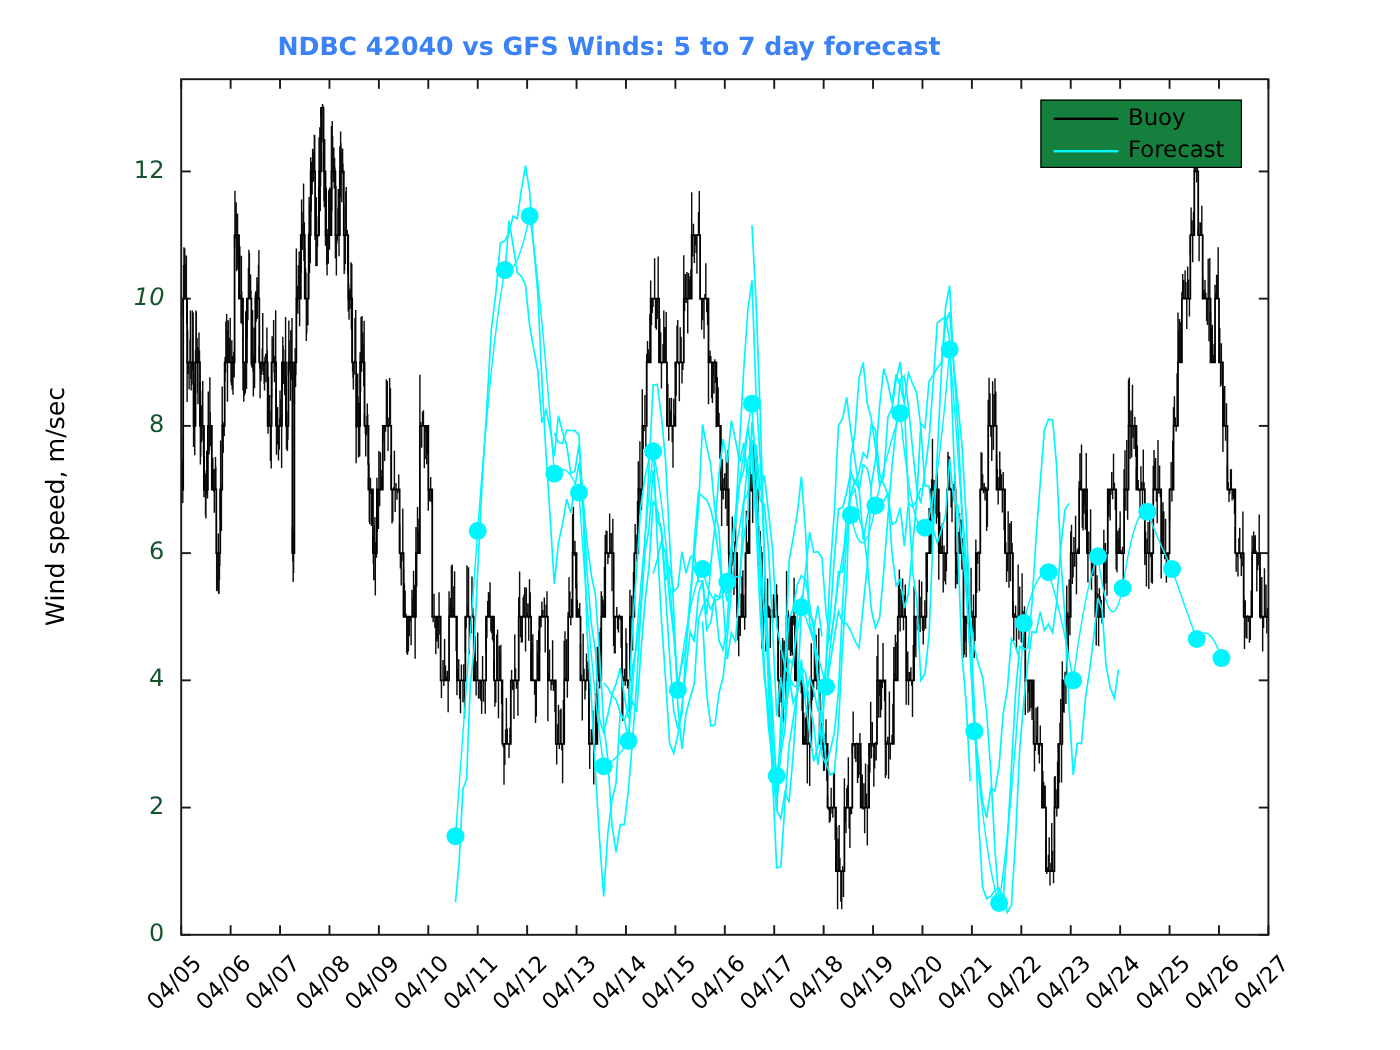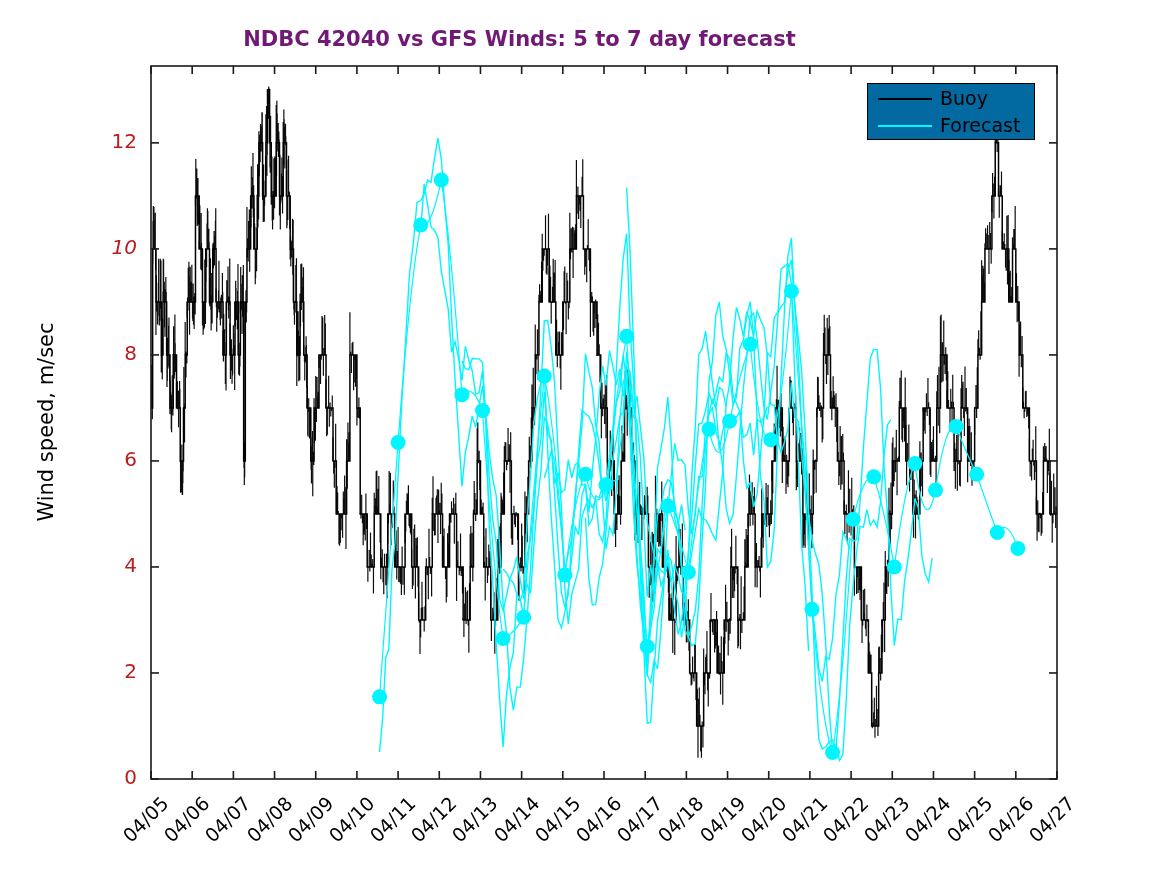--- a/index.html
+++ b/index.html
@@ -20,24 +20,23 @@
     background: #ffffff;
   }
   #chart-title {
     position: absolute;
     left: 0;
     top: 27px;
     width: 1015px;
     text-align: center;
     font-size: 21px;
     font-weight: bold;
-    color: #701a75;
+    color: #3b82f6;
     font-family: "DejaVu Sans", sans-serif;
     letter-spacing: 0px;
-    padding-left: 12px;
   }
   #ylabel {
     position: absolute;
     left: -214px;
     top: 410px;
     width: 520px;
     text-align: center;
     font-size: 21px;
     color: #000000;
     transform: rotate(-90deg);
@@ -45,42 +44,42 @@
     font-family: "DejaVu Sans", sans-serif;
   }
   #plot-svg {
     position: absolute;
     left: 0;
     top: 0;
   }
   .ytick-label {
     position: absolute;
     font-size: 20px;
-    color: #b91c1c;
+    color: #14532d;
     text-align: right;
     width: 60px;
     font-family: "DejaVu Sans", sans-serif;
   }
   .xtick-label {
     position: absolute;
     font-size: 19px;
     color: #000000;
     white-space: nowrap;
     transform: rotate(-45deg);
     transform-origin: 100% 0%;
     font-family: "DejaVu Sans", sans-serif;
   }
   #legend-box {
     position: absolute;
     left: 867px;
     top: 83px;
     width: 168px;
     height: 57px;
     border: 1.3px solid #000000;
-    background: #0369a1;
+    background: #15803d;
     box-sizing: border-box;
   }
   .legend-row {
     position: absolute;
     height: 24px;
     left: 0;
     right: 0;
   }
   .legend-line {
     position: absolute;

